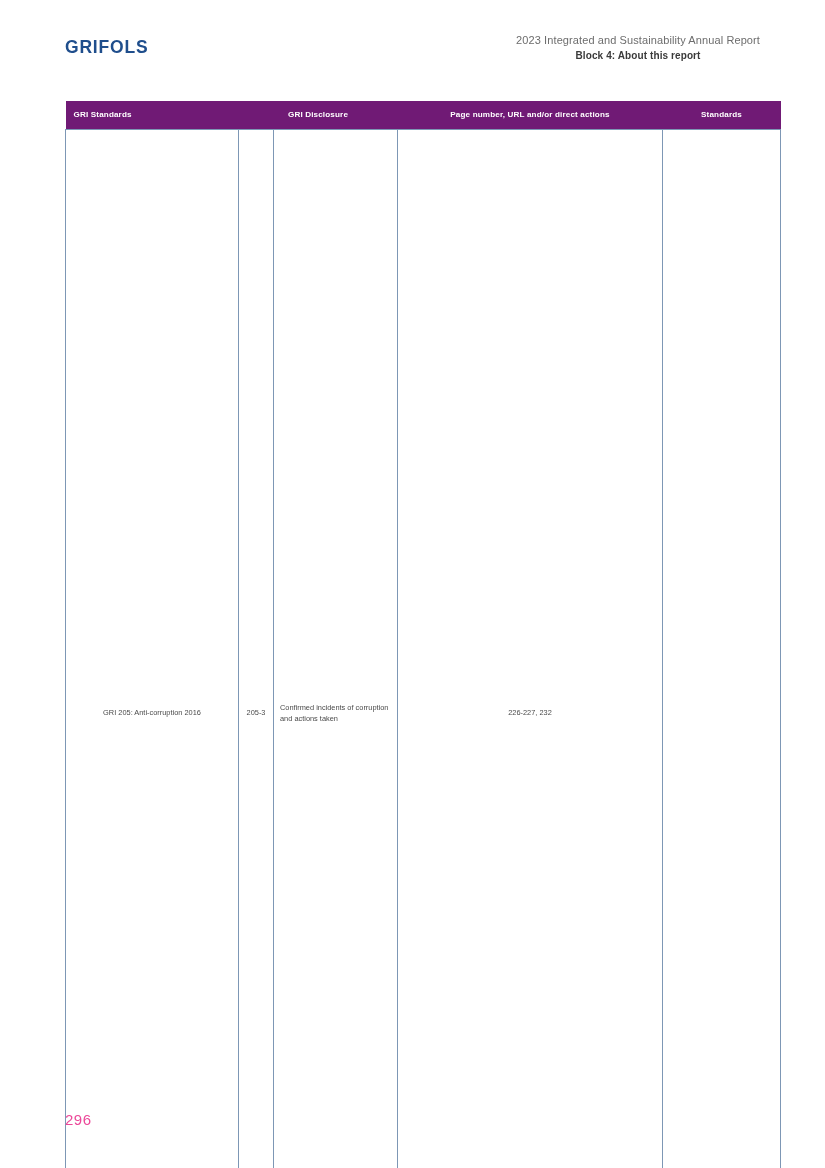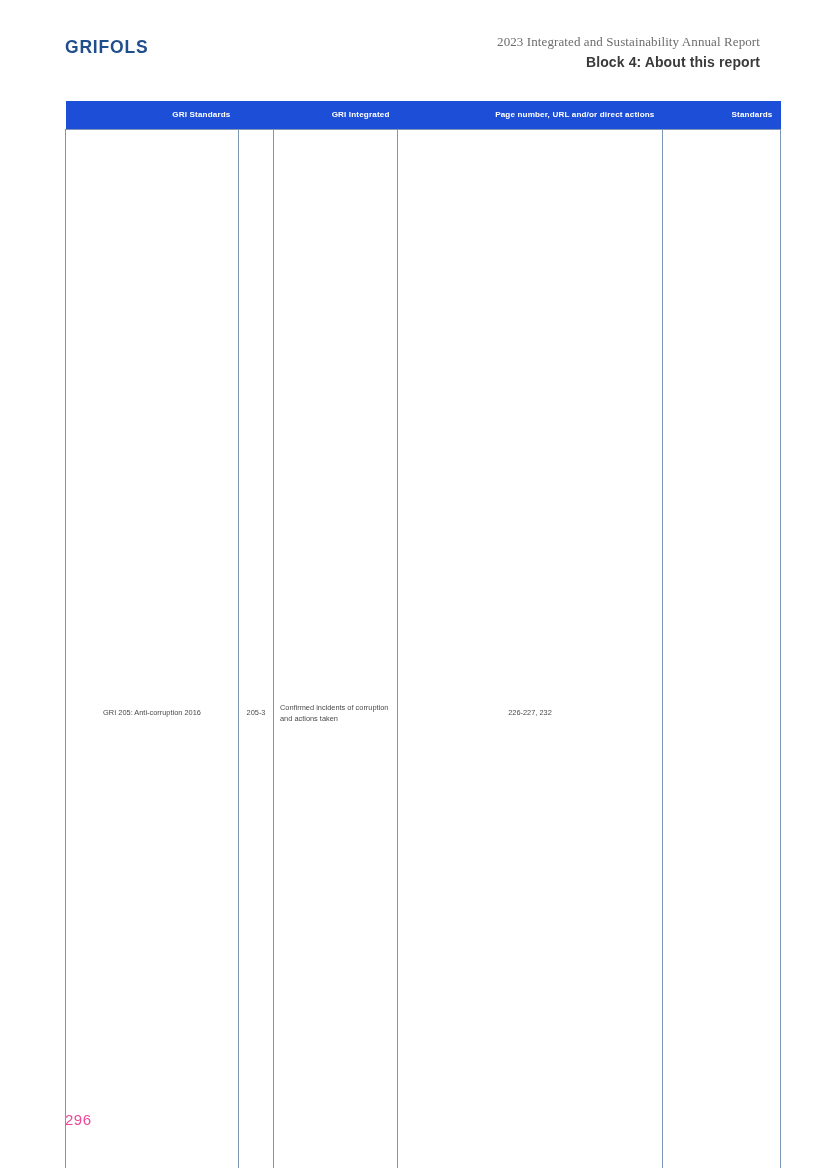--- a/index.html
+++ b/index.html
@@ -30,57 +30,56 @@
     color: #1f4e8c;
     font-family: "Liberation Sans", sans-serif;
   }
   .header-right {
     position: absolute;
     right: 0; top: 0;
     text-align: right;
     line-height: 1.45;
   }
   .header-line1 {
-    font-size: 13px;
+    font-size: 11px;
     color: #6d6d6d;
     letter-spacing: 0.1px;
-    font-family: Liberation Serif, serif;
   }
   .header-line2 {
-    font-size: 14px;
+    font-size: 10px;
     color: #3a3a3a;
     font-weight: bold;
     letter-spacing: 0.1px;
+    text-align: center;
   }
 
   
   .gri-table {
     position: absolute;
     left: 65px; top: 101px;
     width: 715px;
     border-collapse: collapse;
     table-layout: fixed;
   }
   .gri-table col.c1 { width: 173px; }
   .gri-table col.c2 { width: 35px; }
   .gri-table col.c3 { width: 124px; }
   .gri-table col.c4 { width: 265px; }
   .gri-table col.c5 { width: 118px; }
 
   .gri-table thead th {
-    background: #1d4ed8;
+    background: #701a75;
     color: #ffffff;
     font-size: 8.1px;
     font-weight: bold;
     letter-spacing: 0.15px;
     height: 28px;
     padding: 4px 8px;
     border: none;
     vertical-align: middle;
-    text-align: right;
   }
   th.h-standards { text-align: left; }
   th.h-disclosure { text-align: center; }
   th.h-page { text-align: center; }
   th.h-omission { text-align: center; }
 
   .gri-table td {
     border: 1px solid #7d97b5;
     font-size: 7.4px;
     color: #4a4a4a;
@@ -128,21 +127,21 @@
     <colgroup>
       <col class="c1">
         <col class="c2">
         <col class="c3">
         <col class="c4">
         <col class="c5">
     </colgroup>
     <thead>
       <tr>
         <th class="h-standards">GRI Standards</th>
-        <th class="h-disclosure" colspan="2">GRI Integrated</th>
+        <th class="h-disclosure" colspan="2">GRI Disclosure</th>
         <th class="h-page">Page number, URL and/or direct actions</th>
         <th class="h-omission">Standards</th>
       </tr>
     </thead>
     <tbody>
 
       <tr>
         <td class="std">GRI 205: Anti-corruption 2016</td>
         <td class="code">205-3</td>
         <td class="disc">Confirmed incidents of corruption and actions taken</td>

